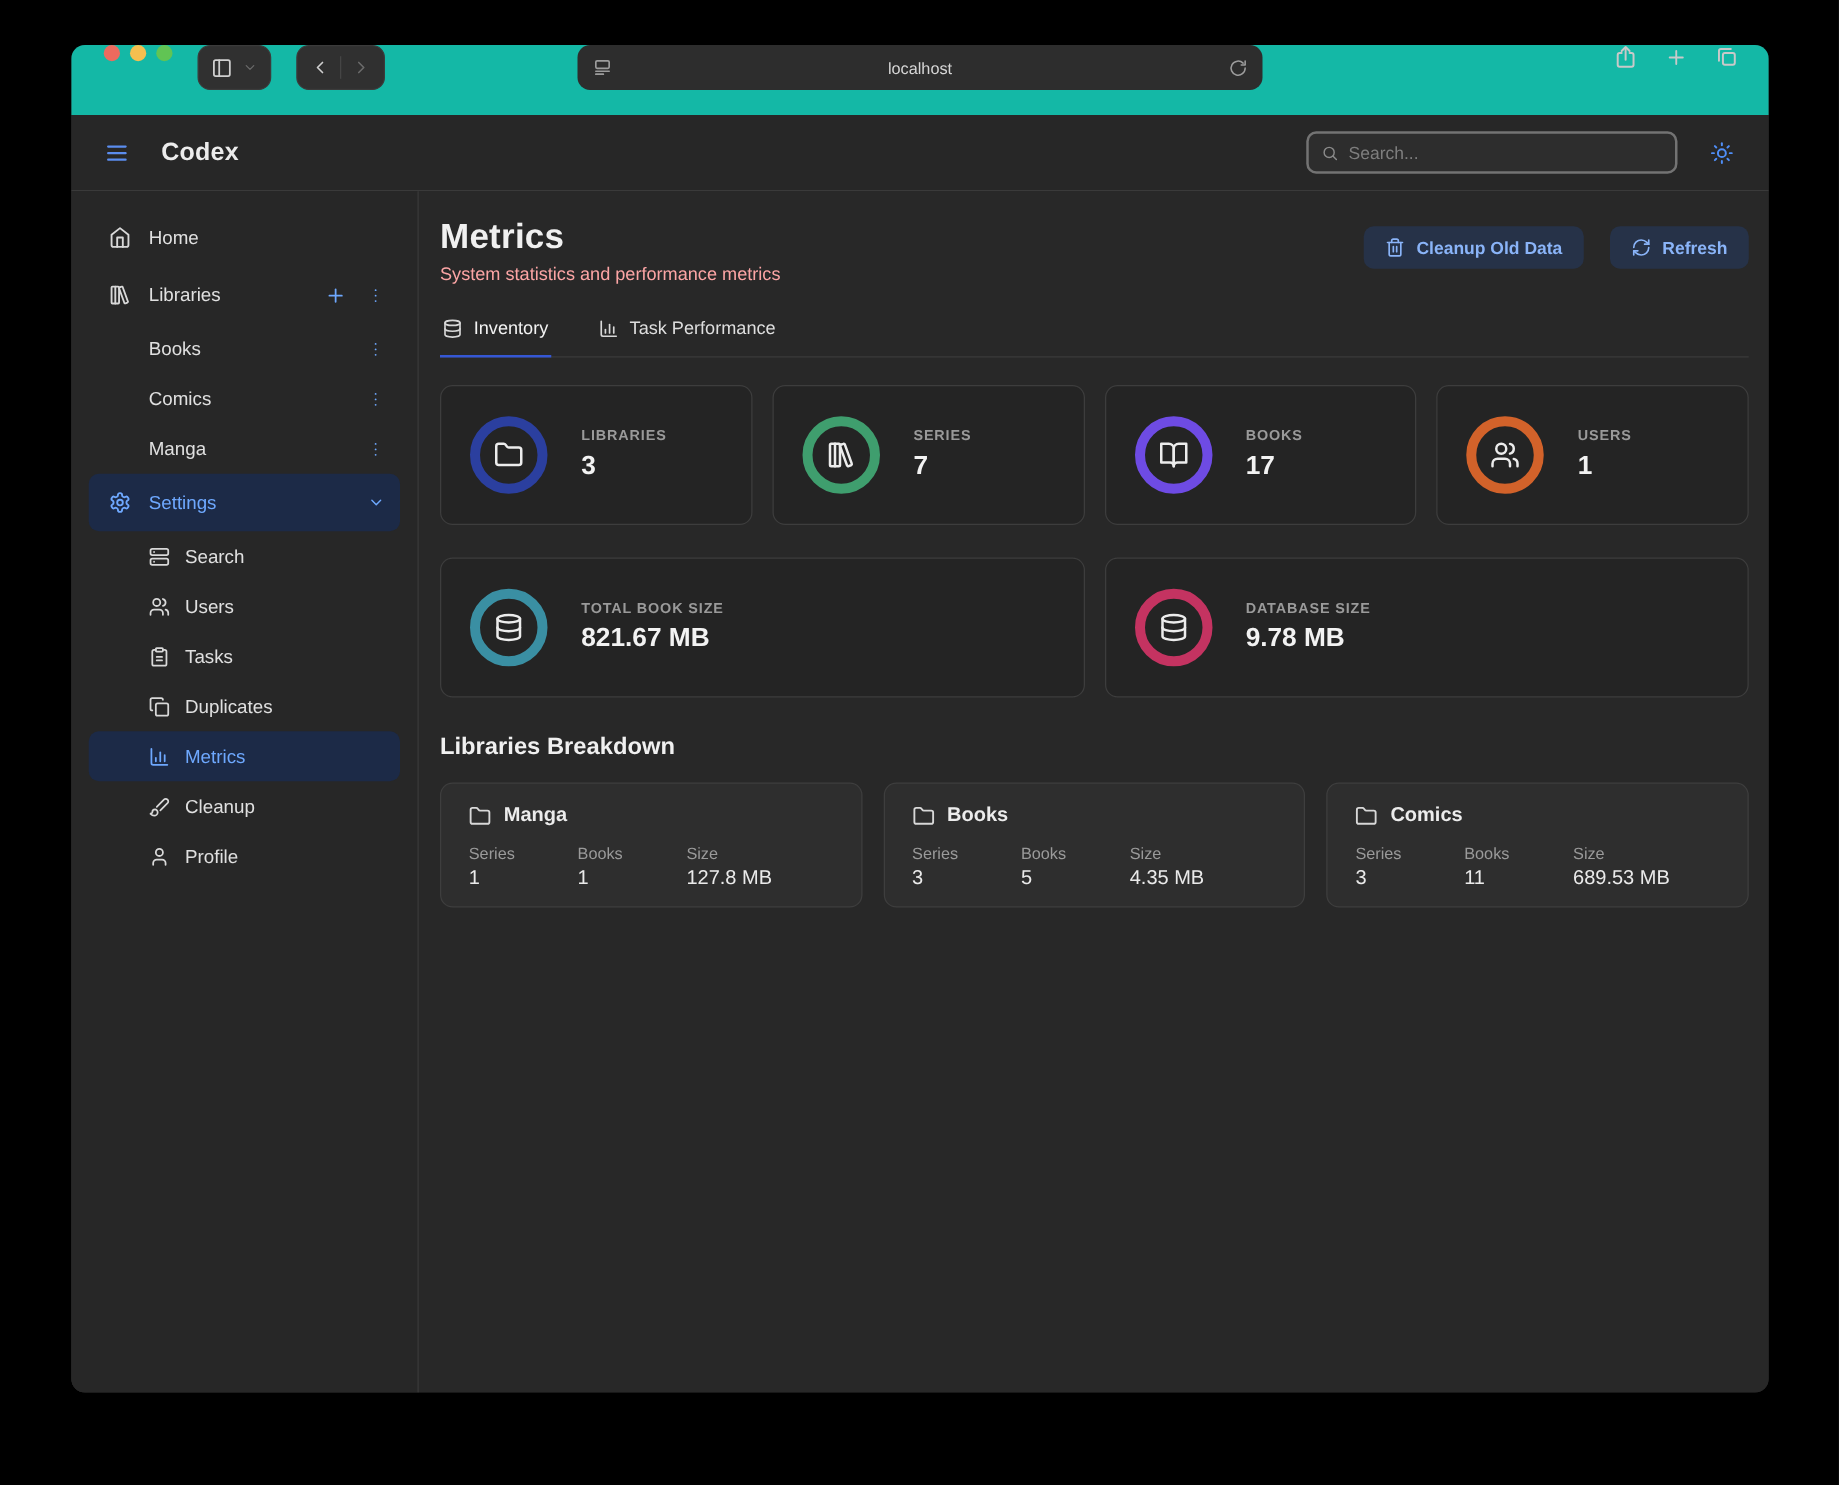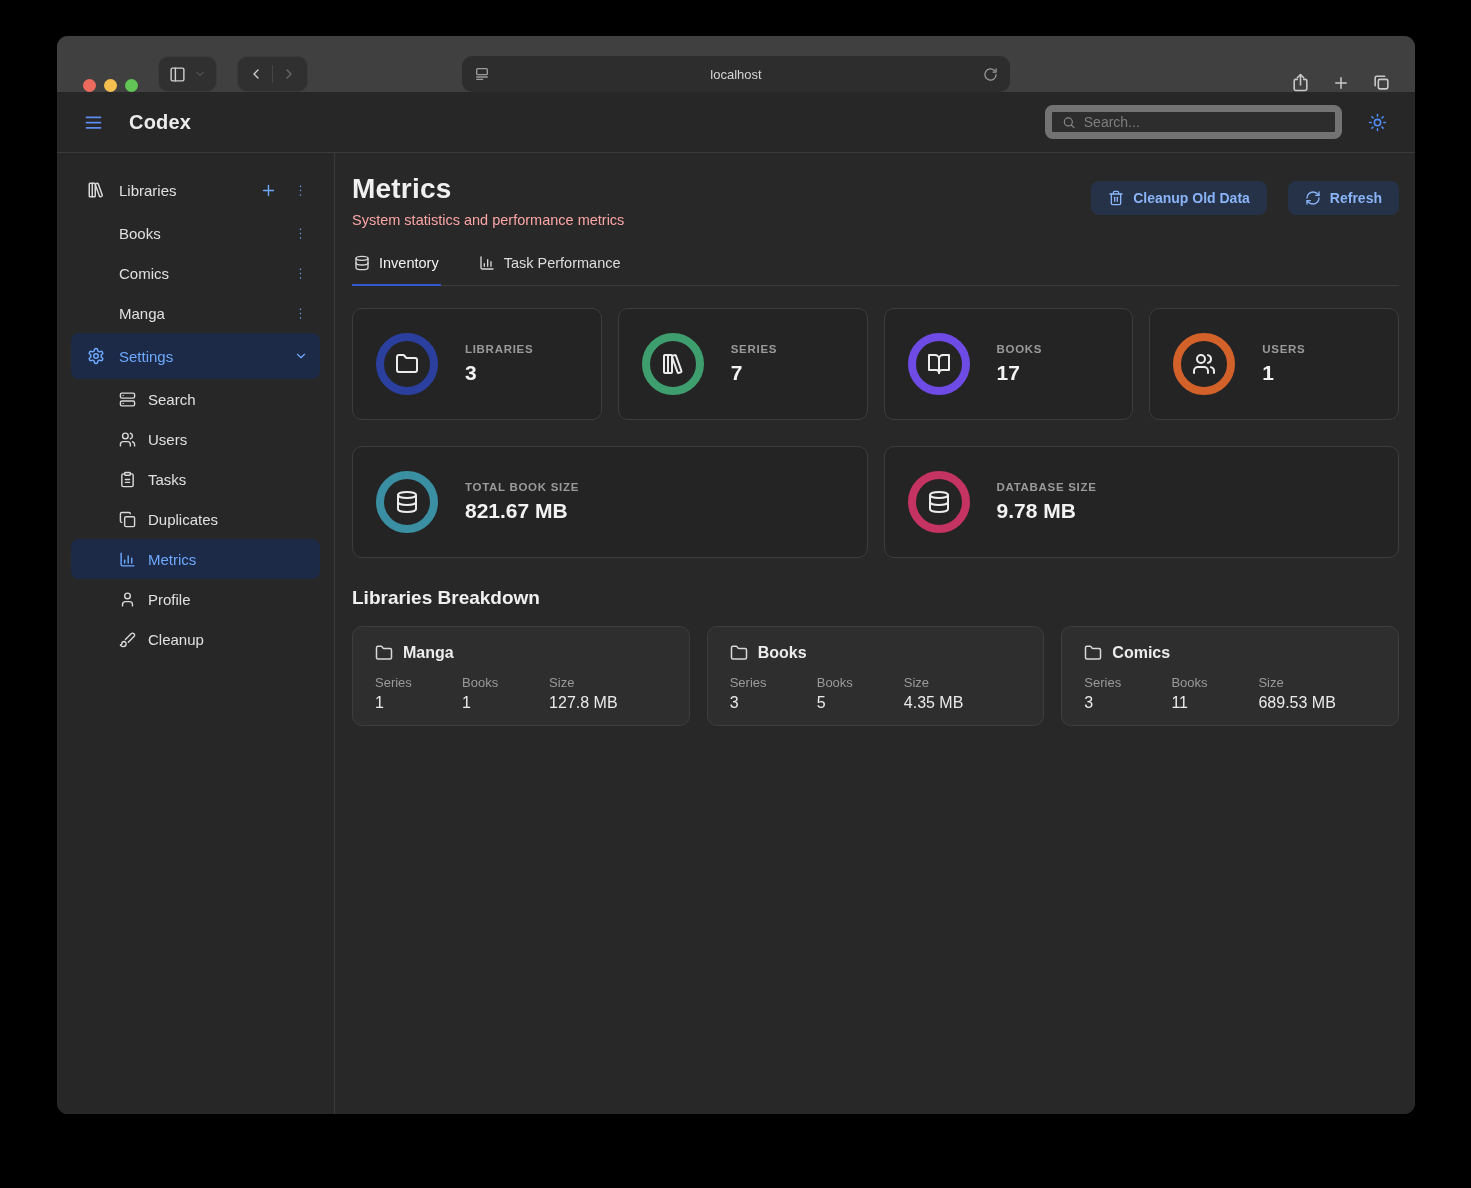--- a/index.html
+++ b/index.html
@@ -14,22 +14,22 @@
 
   .window {
     position:absolute; left:57px; top:36px; width:1358px; height:1078px;
     background:#272727; border-radius:11px; overflow:hidden;
     box-shadow:0 25px 60px rgba(0,0,0,.65);
     display:flex; flex-direction:column;
   }
 
   
   .titlebar {
-    height:56px; background:#404040; flex:0 0 auto;
-    display:flex; align-items:flex-end; position:relative; padding:0 14px;
+    height:56px; background:#14b8a6; flex:0 0 auto;
+    display:flex; align-items:flex-start; position:relative; padding:0 14px;
   }
   .traffic { display:flex; gap:8px; margin-left:12px; }
   .traffic span { width:13px; height:13px; border-radius:50%; display:block; }
   .tb-pill {
     height:36px; border-radius:10px; background:#303030; border:1px solid #3b3b3b;
     display:flex; align-items:center; padding:0 10px; gap:8px; color:#cfcfcf; margin-left:20px;
   }
   .tb-pill .divider { width:1px; height:18px; background:#454545; }
   .dim { color:#6a6a6a; }
   .urlbar {
@@ -42,21 +42,21 @@
   .tb-right { margin-left:auto; display:flex; align-items:center; gap:22px; color:#c9c9c9; padding-right:10px; }
 
   
   .app-header {
     height:61px; flex:0 0 auto; display:flex; align-items:center;
     padding:0 28px 0 26px; border-bottom:1px solid #3a3a3a; background:#272727;
   }
   .hamburger { color:#5b8def; margin-right:25px; cursor:pointer; }
   .app-title { font-size:20px; font-weight:700; color:#ececec; letter-spacing:.2px; }
   .search-box {
-    margin-left:auto; width:297px; height:34px; background:#2d2d2d; border:7px solid #737373;
+    margin-left:auto; width:297px; height:34px; background:#2d2d2d; border:2px solid #737373;
     border-radius:8px; display:flex; align-items:center; padding:0 10px; gap:8px; color:#8a8a8a;
   }
   .search-box input {
     background:transparent; border:none; outline:none; color:#d8d8d8; font-size:14px; width:100%;
     font-family:"Liberation Sans","DejaVu Sans",sans-serif;
   }
   .search-box input::placeholder { color:#7e7e7e; }
   .theme-toggle { color:#4f8ef7; margin-left:26px; cursor:pointer; }
 
   
@@ -332,20 +332,26 @@
     <svg class="ic theme-toggle" width="19" height="19">
         <use href="#i-sun"></use>
       </svg>
   </div>
 
   <div class="app-body">
 
     <div class="sidebar">
       <div class="nav">
 
+        <div class="nav-item">
+          <svg class="ic ni-icon" width="18" height="18">
+              <use href="#i-home"></use>
+            </svg>
+          <span>Home</span>
+        </div>
 
         <div class="nav-item">
           <svg class="ic ni-icon" width="18" height="18">
               <use href="#i-library"></use>
             </svg>
           <span>Libraries</span>
           <span class="nav-actions">
             <svg class="ic" width="17" height="17">
                 <use href="#i-plus"></use>
               </svg>
@@ -415,29 +421,29 @@
           <span>Duplicates</span>
         </div>
         <div class="nav-item sub2 active">
           <svg class="ic ni-icon" width="17" height="17">
               <use href="#i-chart"></use>
             </svg>
           <span>Metrics</span>
         </div>
         <div class="nav-item sub2">
           <svg class="ic ni-icon" width="17" height="17">
-              <use href="#i-user"></use>
-            </svg>
-          <span>Profile</span>
+              <use href="#i-brush"></use>
+            </svg>
+          <span>Cleanup</span>
         </div>
         <div class="nav-item sub2">
           <svg class="ic ni-icon" width="17" height="17">
-              <use href="#i-brush"></use>
-            </svg>
-          <span>Cleanup</span>
+              <use href="#i-user"></use>
+            </svg>
+          <span>Profile</span>
         </div>
 
       </div>
     </div>
 
     <div class="main">
 
       <div class="page-head">
         <div>
           <div class="page-title">Metrics</div>

